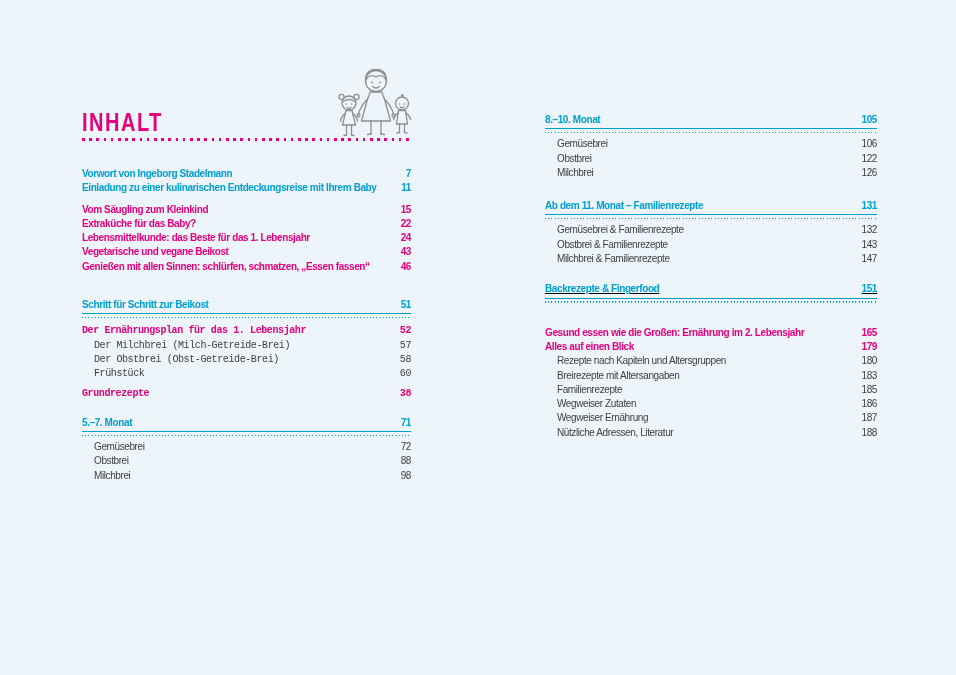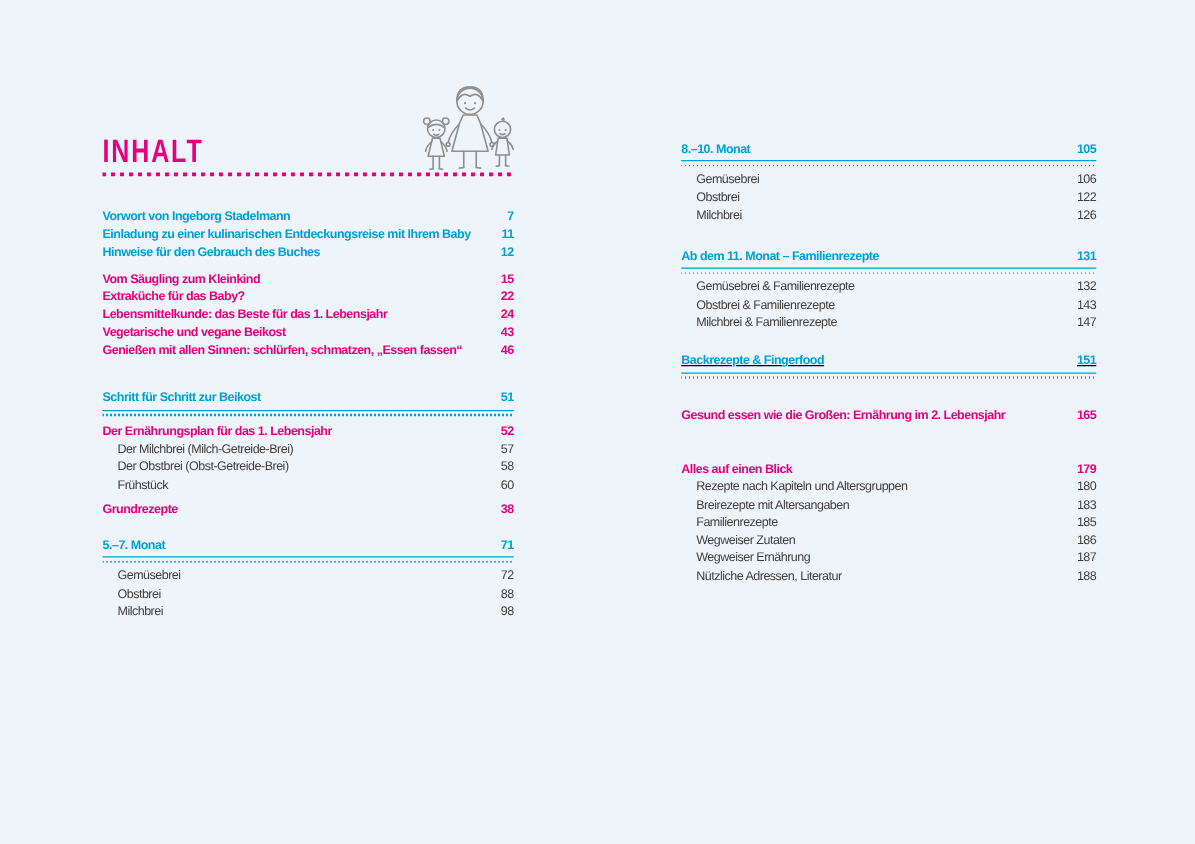--- a/index.html
+++ b/index.html
@@ -50,28 +50,28 @@
   .rule-solid{height:1px;background:var(--cyan);margin-top:1px;}
   .rule-dot{
     height:1.6px;margin-top:2.4px;
     background:repeating-linear-gradient(to right,var(--cyan) 0 1px,transparent 1px 3.2px);
   }
   .rhead{margin-bottom:4px;}
 
   .grp-front{margin-top:26px;}
   .grp-chapters{margin-top:7px;}
   .sec-beikost{margin-top:24px;}
-  .grp-plan{margin-top:6px;}
+  .grp-plan{margin-top:6px;font-family:Liberation Mono, monospace;}
   .row-grund{margin-top:5px;gap:12px;}
   .sec-monat57{margin-top:15px;}
 
   .sec-monat11{margin-top:19px;}
   .sec-back{margin-top:16px;text-decoration:underline;}
   .grp-gesund{margin-top:23px;}
-  .grp-blick{margin-top:29px;}
+  .grp-blick{}
 </style>
 </head>
 <body>
 
 <div class="page">
 
   <section class="col col-left">
 
     <div class="header">
       <h1 class="title">INHALT</h1>
@@ -120,24 +120,20 @@
 
     <div class="grp-front">
       <div class="row cyan b">
         <span class="lbl">Vorwort von Ingeborg Stadelmann</span>
         <span class="num">7</span>
       </div>
       <div class="row cyan b">
         <span class="lbl">Einladung zu einer kulinarischen Entdeckungsreise mit Ihrem Baby</span>
         <span class="num">11</span>
       </div>
-      <div class="row cyan b">
-        <span class="lbl">Hinweise für den Gebrauch des Buches</span>
-        <span class="num">12</span>
-      </div>
     </div>
 
     <div class="grp-chapters">
       <div class="row pink b">
         <span class="lbl">Vom Säugling zum Kleinkind</span>
         <span class="num">15</span>
       </div>
       <div class="row pink b">
         <span class="lbl">Extraküche für das Baby?</span>
         <span class="num">22</span>

